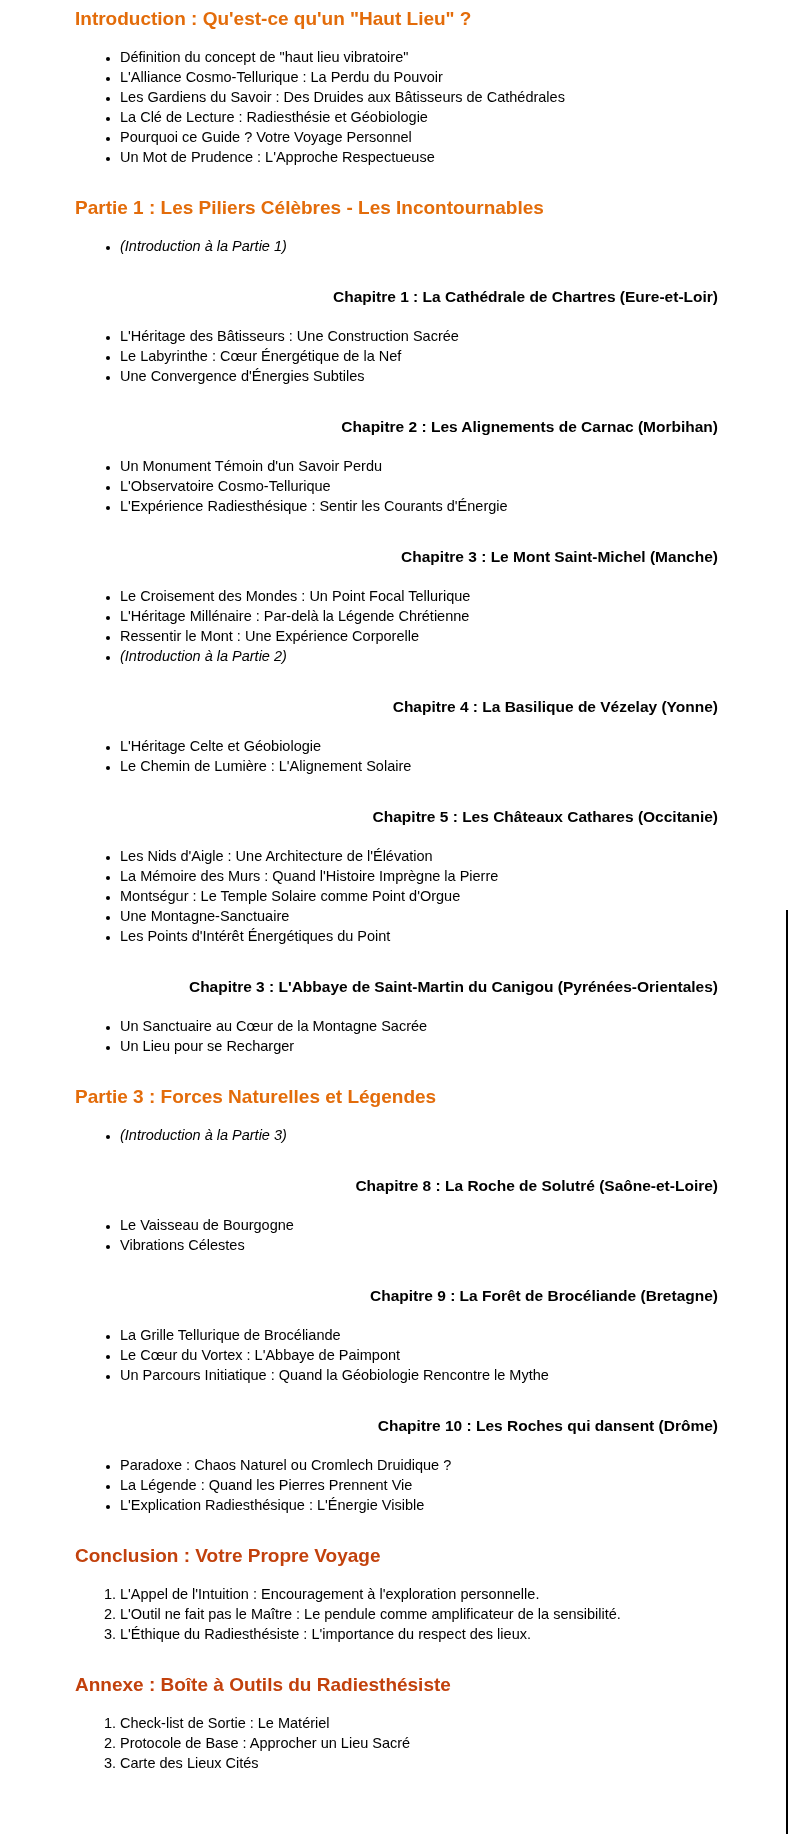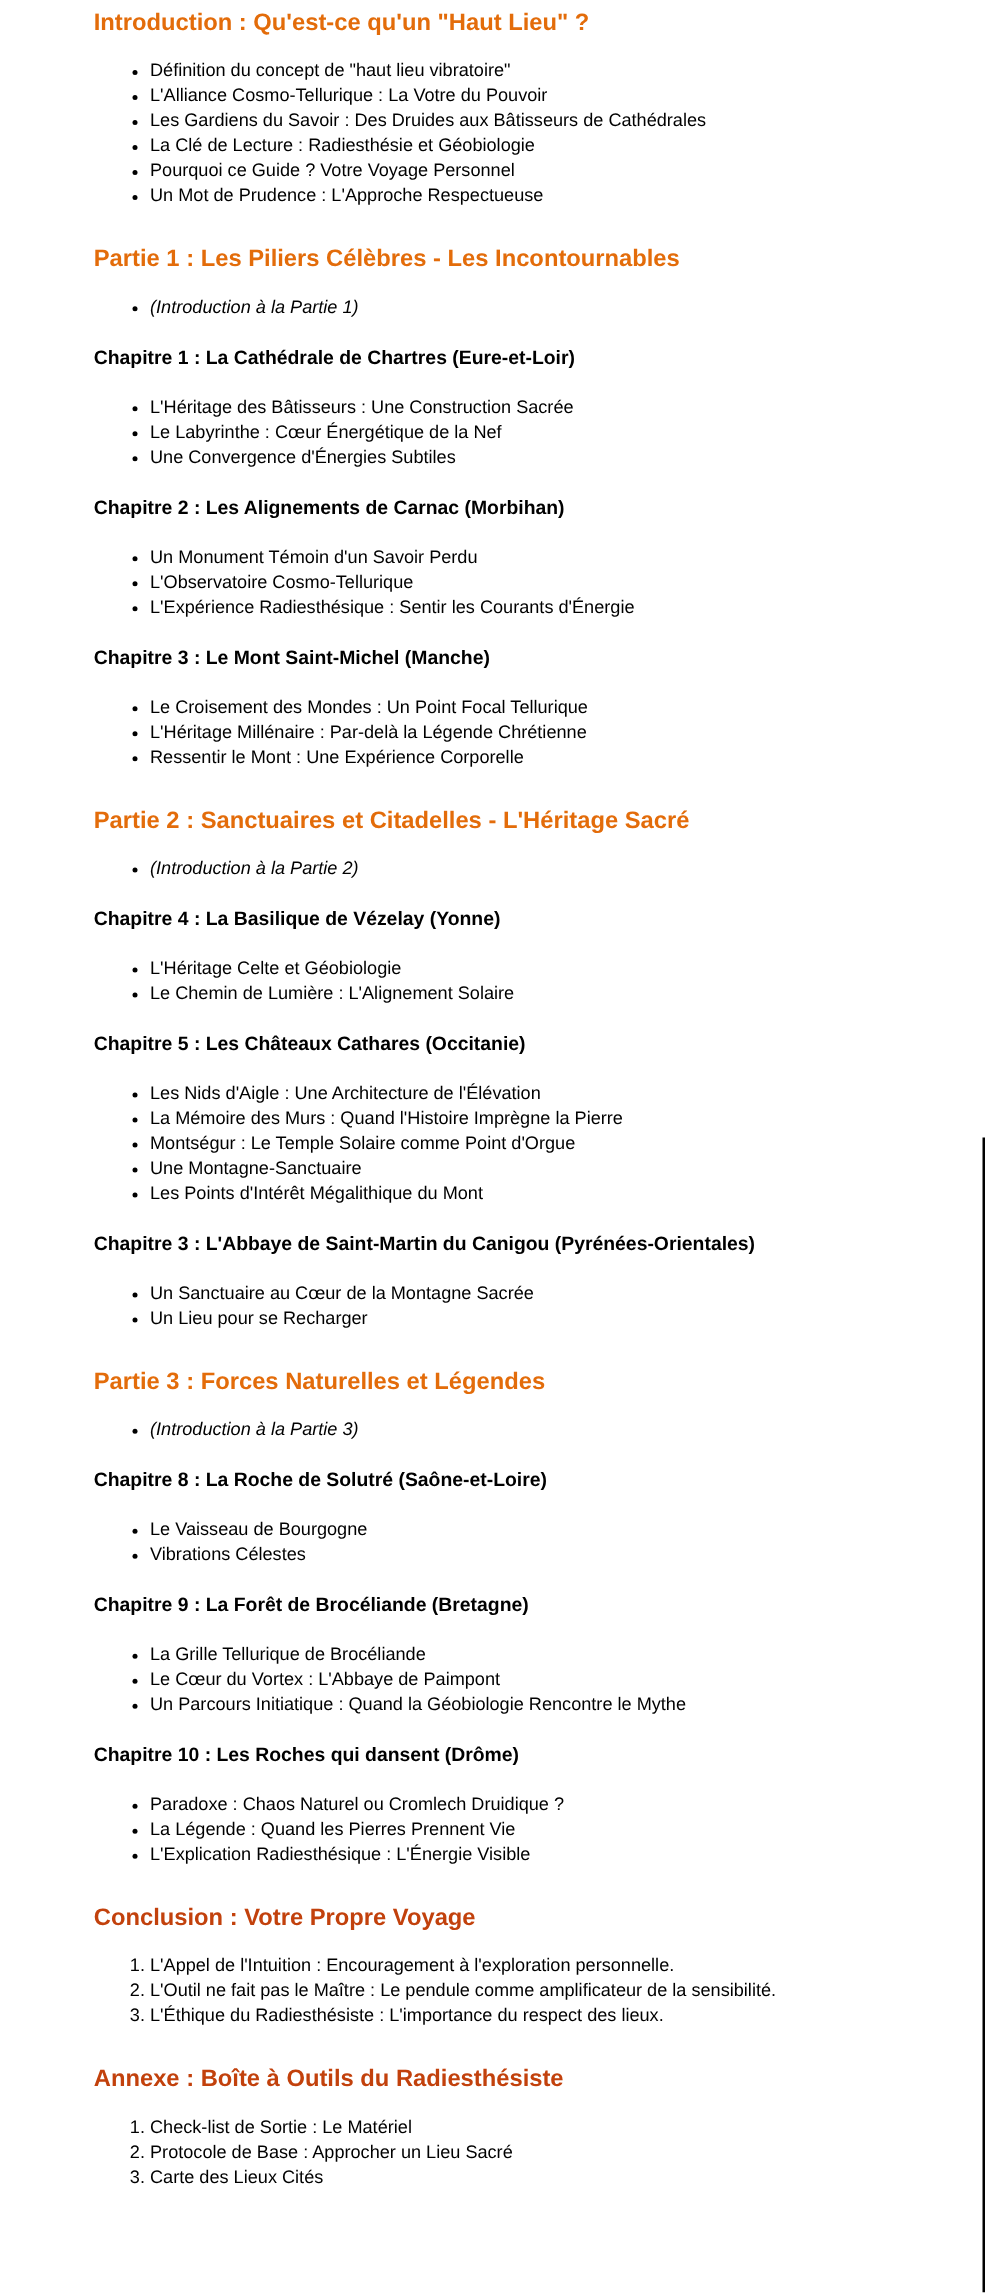--- a/index.html
+++ b/index.html
@@ -26,22 +26,23 @@
     font-weight: bold;
     margin: 30px 0 17px 0;
     color: #c2410c;
   }
   h2.toc-h2.orange { color: var(--accent); }
   h2.toc-h2.first { margin-top: 0; }
   h3.toc-h3 {
     font-size: 15.5px;
     line-height: 18px;
     font-weight: bold;
-    margin: 22px 0 20px 0;
+    margin: 32px 0 20px 0;
     color: #000000;
+    text-align: right;
   }
   ul.toc-list, ol.toc-list {
     margin: 0;
     padding: 0 0 0 45px;
   }
   ul.toc-list { list-style-type: disc; }
   ol.toc-list { list-style-type: decimal; }
   .toc-list li {
     font-size: 14.5px;
     line-height: 20px;
@@ -57,21 +58,21 @@
     background: #000000;
   }
 </style>
 </head>
 <body style="--accent: #E36C0A; background: rgb(255, 255, 255); color: rgb(0, 0, 0);">
 
 <main class="toc">
     <h2 class="toc-h2 orange first">Introduction : Qu'est-ce qu'un "Haut Lieu" ?</h2>
     <ul class="toc-list">
       <li>Définition du concept de "haut lieu vibratoire"</li>
-      <li>L'Alliance Cosmo-Tellurique : La Votre du Pouvoir</li>
+      <li>L'Alliance Cosmo-Tellurique : La Perdu du Pouvoir</li>
       <li>Les Gardiens du Savoir : Des Druides aux Bâtisseurs de Cathédrales</li>
       <li>La Clé de Lecture : Radiesthésie et Géobiologie</li>
       <li>Pourquoi ce Guide ? Votre Voyage Personnel</li>
       <li>Un Mot de Prudence : L'Approche Respectueuse</li>
     </ul>
     <h2 class="toc-h2 orange">Partie 1 : Les Piliers Célèbres - Les Incontournables</h2>
     <ul class="toc-list italic">
       <li>(Introduction à la Partie 1)</li>
     </ul>
     <h3 class="toc-h3">Chapitre 1 : La Cathédrale de Chartres (Eure-et-Loir)</h3>
@@ -85,38 +86,37 @@
       <li>Un Monument Témoin d'un Savoir Perdu</li>
       <li>L'Observatoire Cosmo-Tellurique</li>
       <li>L'Expérience Radiesthésique : Sentir les Courants d'Énergie</li>
     </ul>
     <h3 class="toc-h3">Chapitre 3 : Le Mont Saint-Michel (Manche)</h3>
     <ul class="toc-list">
       <li>Le Croisement des Mondes : Un Point Focal Tellurique</li>
       <li>L'Héritage Millénaire : Par-delà la Légende Chrétienne</li>
       <li>Ressentir le Mont : Une Expérience Corporelle</li>
     </ul>
-    <h2 class="toc-h2 orange">Partie 2 : Sanctuaires et Citadelles - L'Héritage Sacré</h2>
     <ul class="toc-list italic">
       <li>(Introduction à la Partie 2)</li>
     </ul>
     <h3 class="toc-h3">Chapitre 4 : La Basilique de Vézelay (Yonne)</h3>
     <ul class="toc-list">
       <li>L'Héritage Celte et Géobiologie</li>
       <li>Le Chemin de Lumière : L'Alignement Solaire</li>
     </ul>
     <h3 class="toc-h3">Chapitre 5 : Les Châteaux Cathares (Occitanie)</h3>
     <ul class="toc-list">
       <li>Les Nids d'Aigle : Une Architecture de l'Élévation</li>
       <li>La Mémoire des Murs : Quand l'Histoire Imprègne la Pierre</li>
       <li>Montségur : Le Temple Solaire comme Point d'Orgue</li>
     </ul>
     <ul class="toc-list">
       <li>Une Montagne-Sanctuaire</li>
-      <li>Les Points d'Intérêt Mégalithique du Mont</li>
+      <li>Les Points d'Intérêt Énergétiques du Point</li>
     </ul>
     <h3 class="toc-h3">Chapitre 3 : L'Abbaye de Saint-Martin du Canigou (Pyrénées-Orientales)</h3>
     <ul class="toc-list">
       <li>Un Sanctuaire au Cœur de la Montagne Sacrée</li>
       <li>Un Lieu pour se Recharger</li>
     </ul>
     <h2 class="toc-h2 orange">Partie 3 : Forces Naturelles et Légendes</h2>
     <ul class="toc-list italic">
       <li>(Introduction à la Partie 3)</li>
     </ul>

